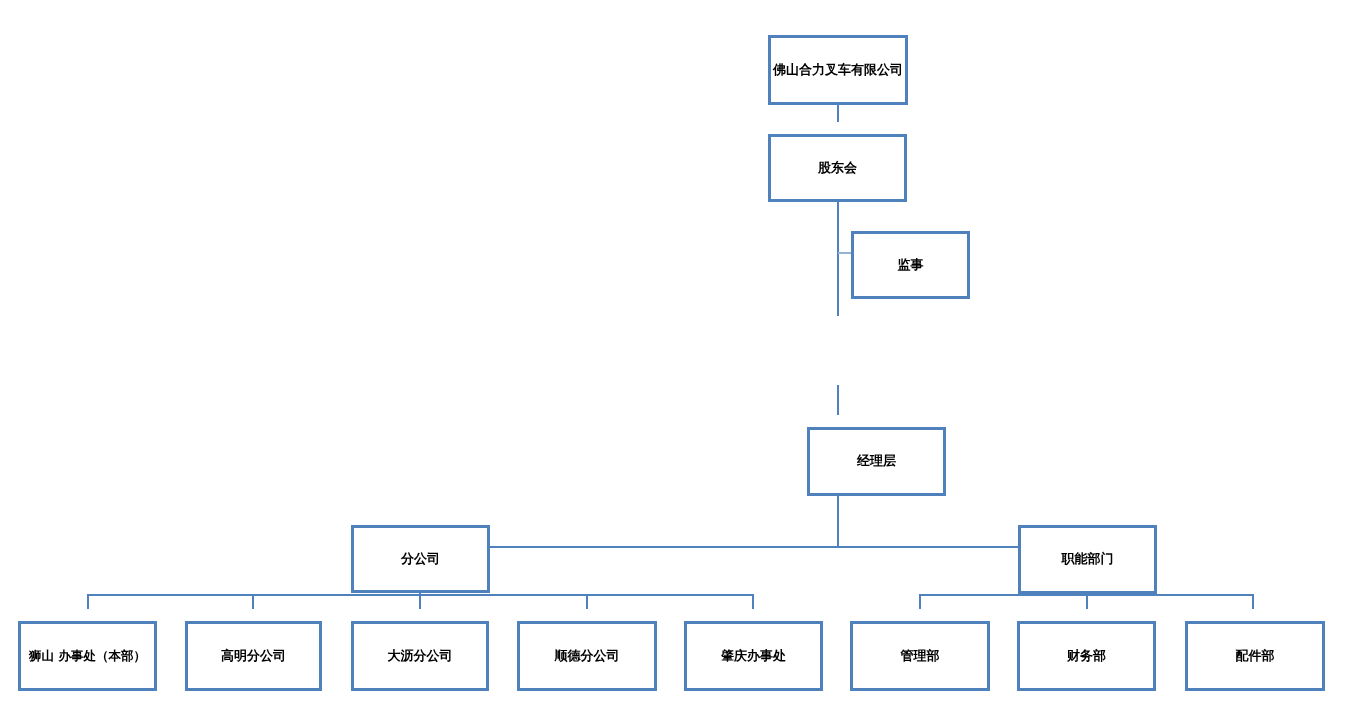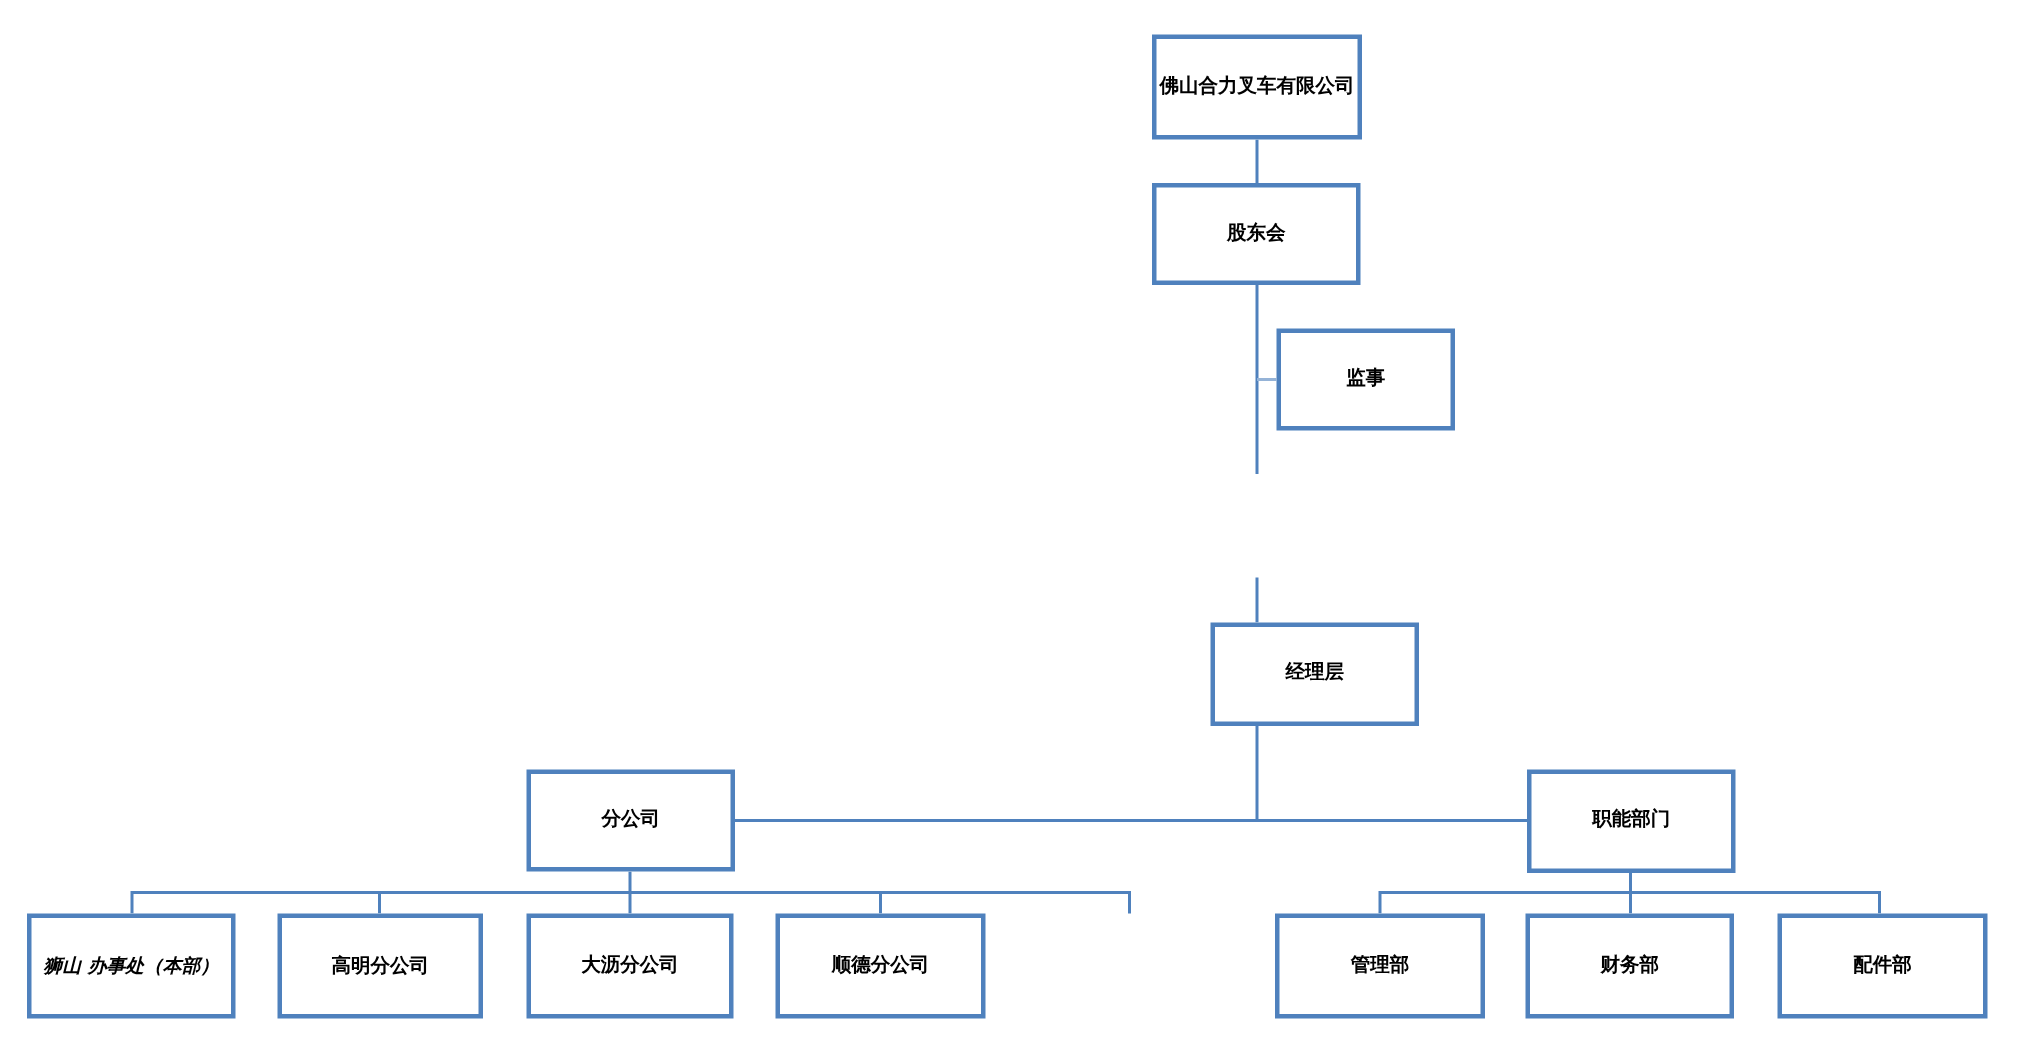--- a/index.html
+++ b/index.html
@@ -31,30 +31,31 @@
     display: flex;
     align-items: center;
     justify-content: center;
     text-align: center;
     font-size: 13px;
     font-weight: bold;
     color: #000000;
     line-height: 1.25;
     padding: 16px;
     white-space: nowrap;
+    margin-top: 12px;
   }
   
   .n-company      { left: 768px;  top: 23px;  width: 140px; height: 70px; }
   .n-shareholders { left: 768px;  top: 122px; width: 139px; height: 68px; }
   .n-supervisor   { left: 851px;  top: 219px; width: 119px; height: 68px; }
   .n-director     { left: 768px;  top: 316px; width: 139px; height: 69px; }
   .n-management   { left: 807px;  top: 415px; width: 139px; height: 69px; }
   .n-branches     { left: 351px;  top: 513px; width: 139px; height: 68px; }
   .n-functional   { left: 1018px; top: 513px; width: 139px; height: 69px; }
-  .n-shishan      { left: 18px;   top: 609px; width: 139px; height: 70px; font-size: 12.5px; font-style: italic; }
+  .n-shishan      { left: 18px;   top: 609px; width: 139px; height: 70px; font-size: 12.5px; }
   .n-gaoming      { left: 185px;  top: 609px; width: 137px; height: 70px; font-family: Liberation Serif, serif; }
   .n-dali         { left: 351px;  top: 609px; width: 138px; height: 70px; }
   .n-shunde       { left: 517px;  top: 609px; width: 140px; height: 70px; }
   .n-zhaoqing     { left: 684px;  top: 609px; width: 139px; height: 70px; }
   .n-mgmt-dept    { left: 850px;  top: 609px; width: 140px; height: 70px; }
   .n-finance-dept { left: 1017px; top: 609px; width: 139px; height: 70px; }
   .n-parts-dept   { left: 1185px; top: 609px; width: 140px; height: 70px; }
 </style>
 </head>
 <body>
@@ -89,17 +90,18 @@
   <div class="node n-company">佛山合力叉车有限公司</div>
   <div class="node n-shareholders">股东会</div>
   <div class="node n-supervisor">监事</div>
   <div class="node n-management">经理层</div>
   <div class="node n-branches">分公司</div>
   <div class="node n-functional">职能部门</div>
   <div class="node n-shishan">狮山 办事处（本部）</div>
   <div class="node n-gaoming">高明分公司</div>
   <div class="node n-dali">大沥分公司</div>
   <div class="node n-shunde">顺德分公司</div>
+  <div class="node n-zhaoqing">肇庆办事处</div>
   <div class="node n-mgmt-dept">管理部</div>
   <div class="node n-finance-dept">财务部</div>
   <div class="node n-parts-dept">配件部</div>
 
 </div>
 
 </body></html>

